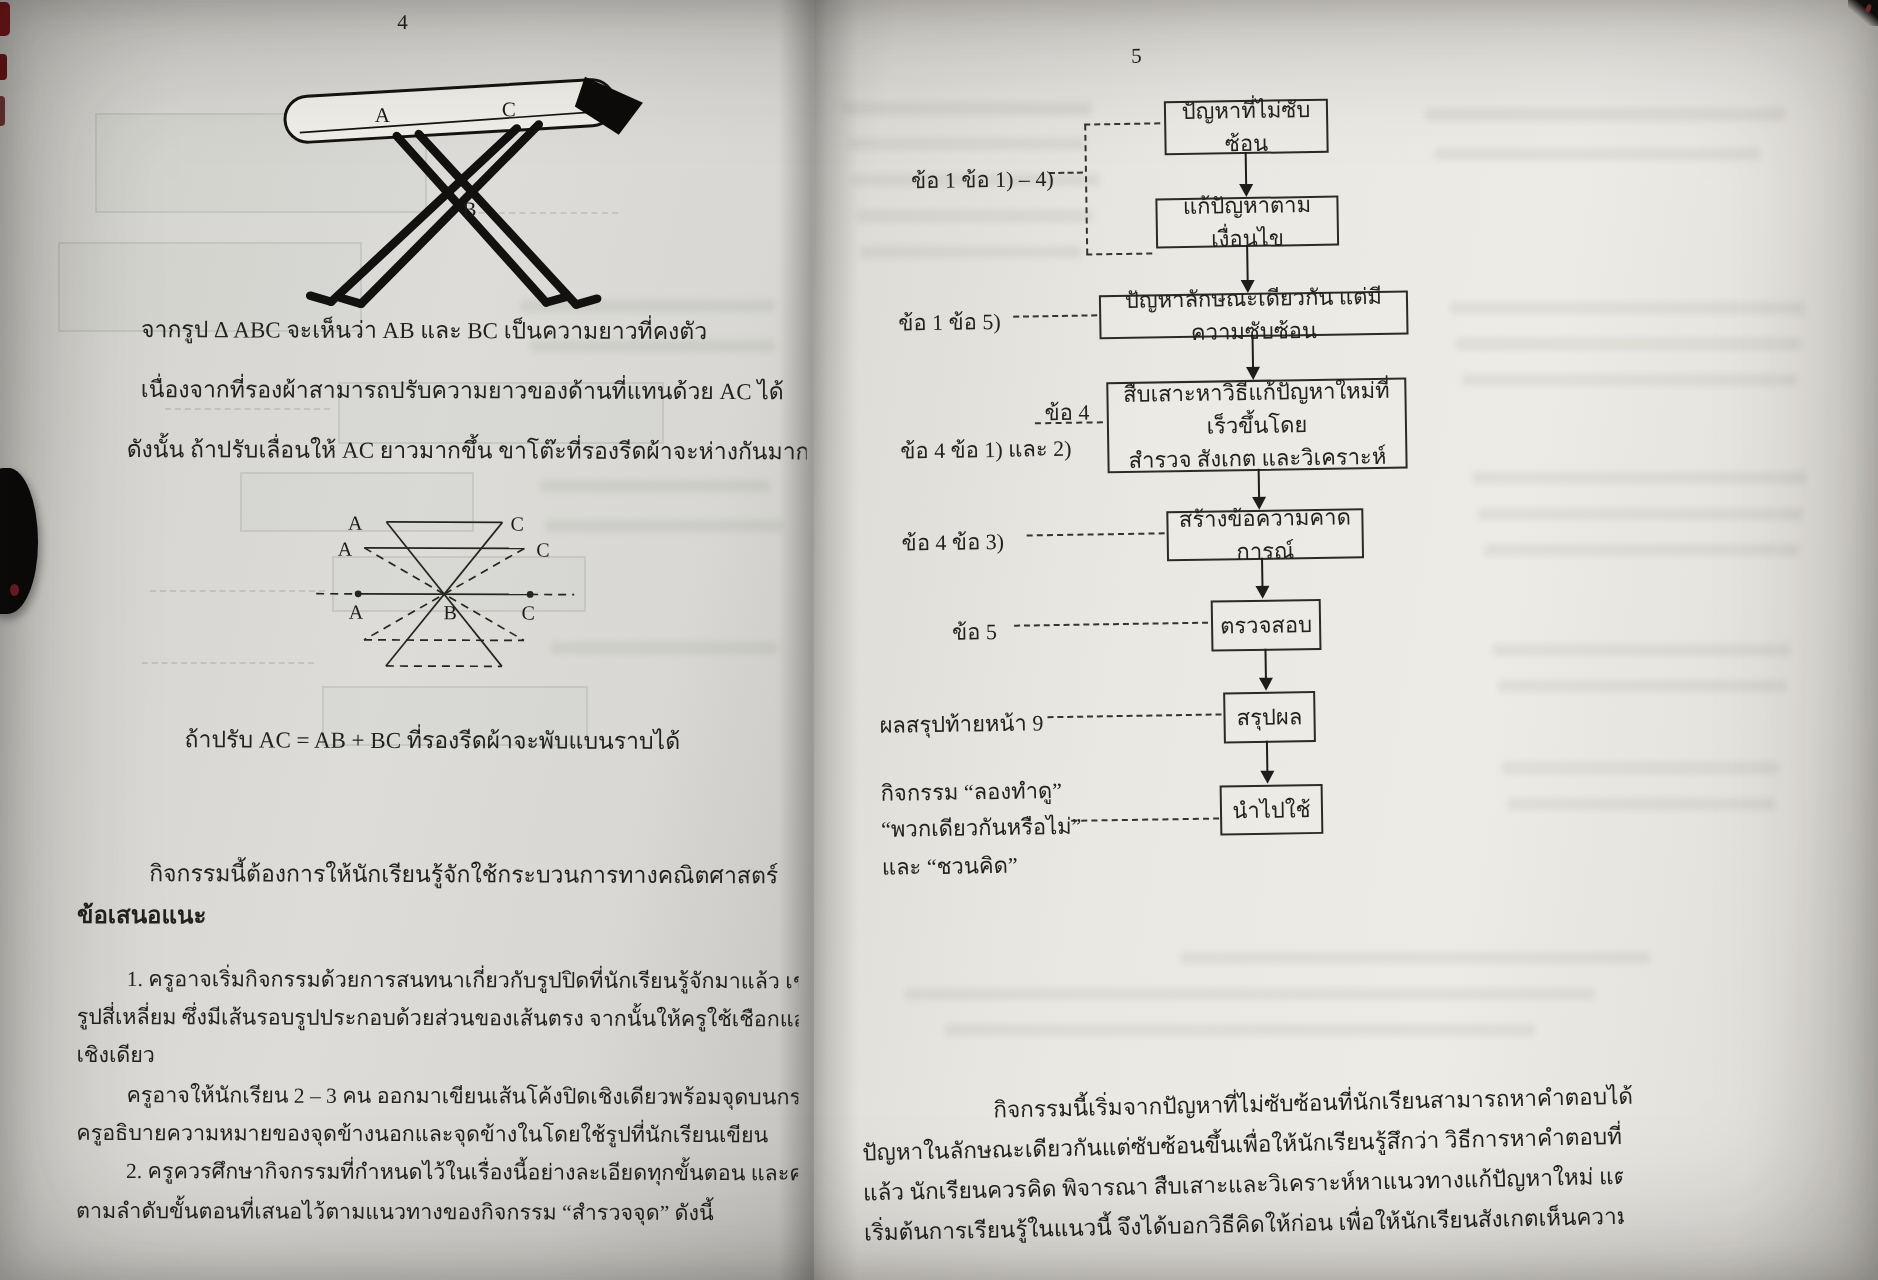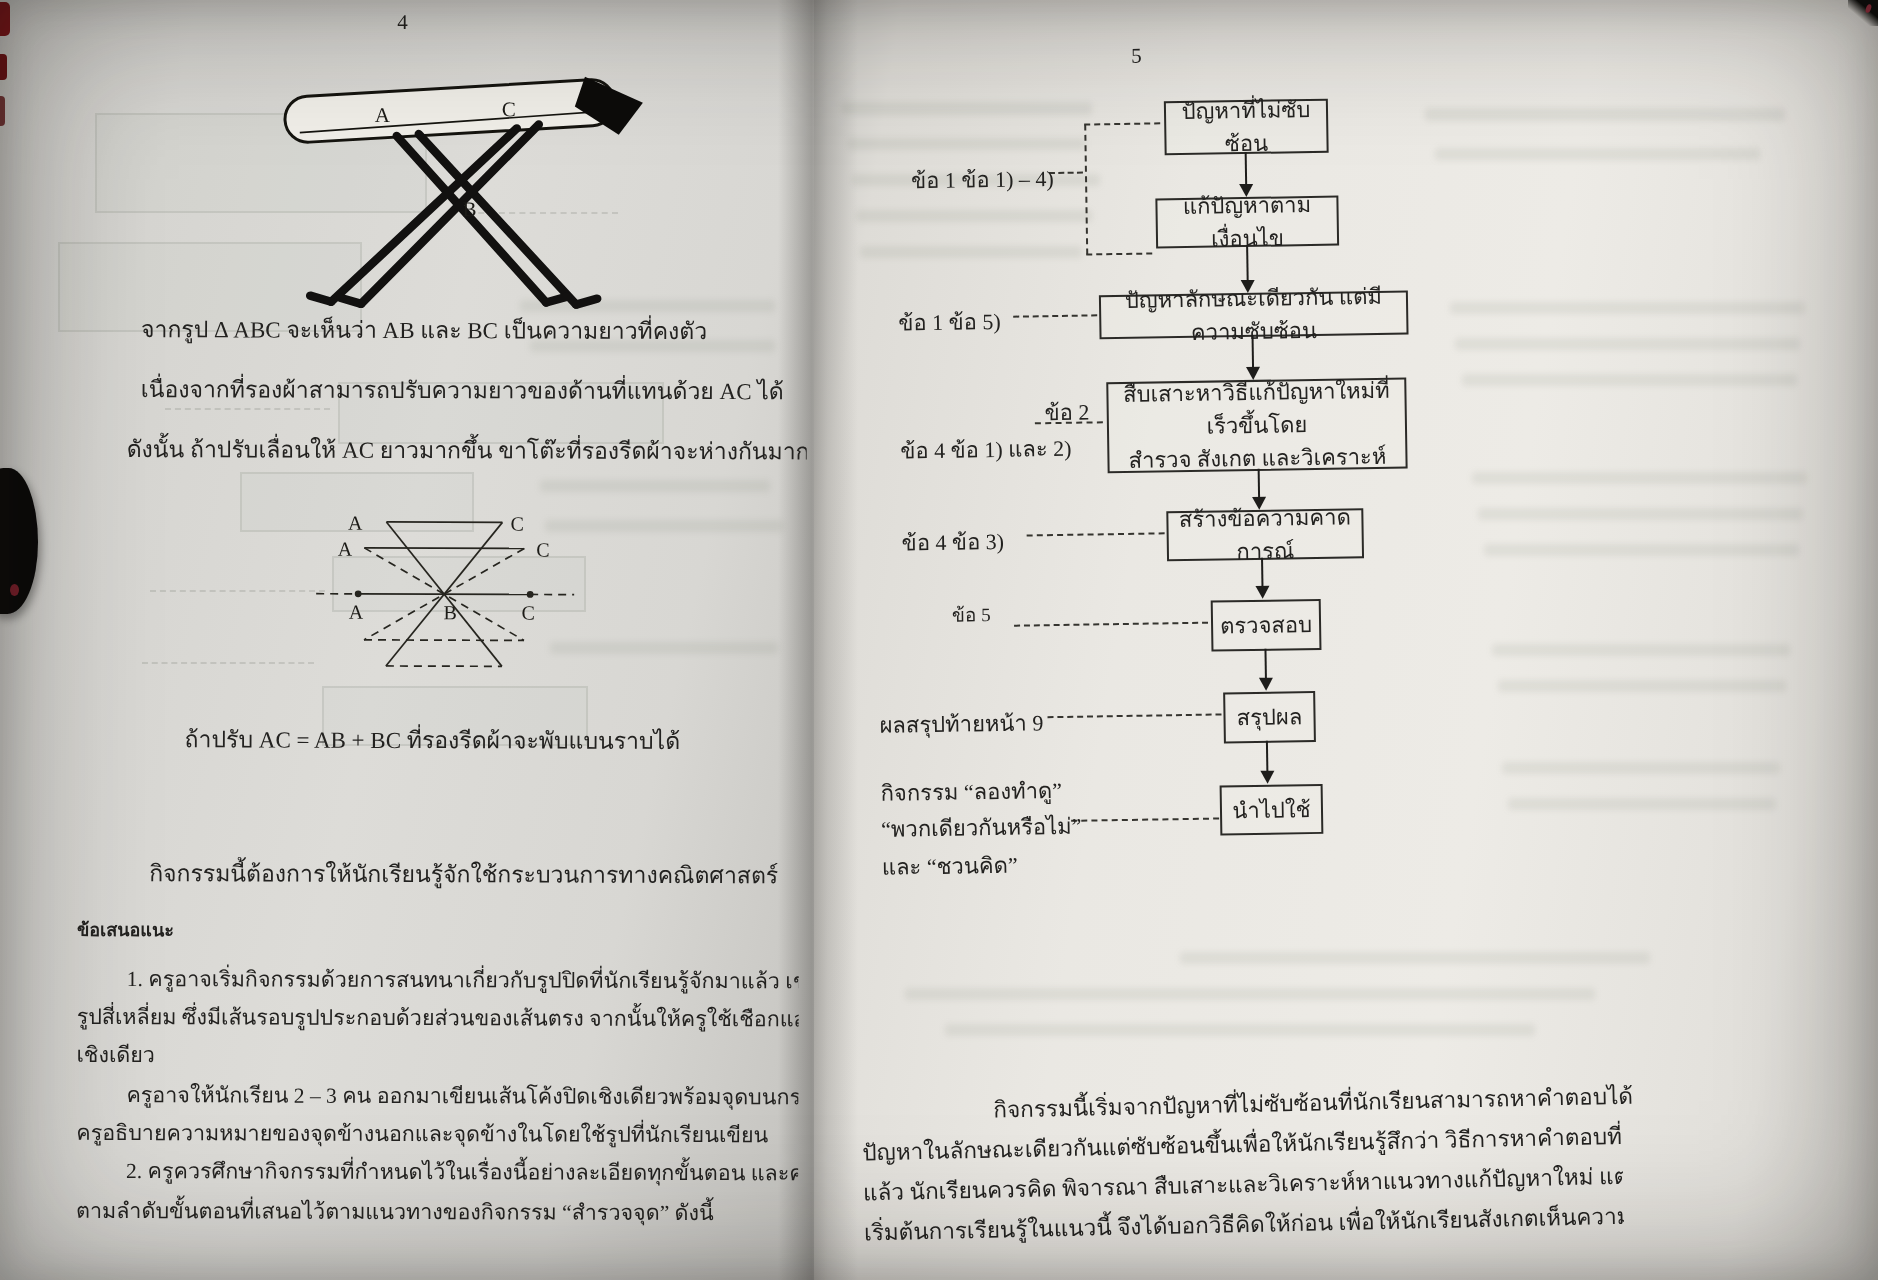--- a/index.html
+++ b/index.html
@@ -128,21 +128,21 @@
       <text x="58" y="117" font-size="20" text-anchor="middle">A</text>
       <text x="152" y="117" font-size="20" text-anchor="middle">B</text>
       <text x="230" y="117" font-size="20" text-anchor="middle">C</text>
     </svg>
 
     <div class="t" style="left:185px;top:722px;font-size:23px;max-width:600px;">ถ้าปรับ AC = AB + BC  ที่รองรีดผ้าจะพับแบนราบได้</div>
 
 
     <div class="t" style="left:150px;top:856px;font-size:23px;max-width:640px;">กิจกรรมนี้ต้องการให้นักเรียนรู้จักใช้กระบวนการทางคณิตศาสตร์</div>
 
-    <div class="t bold" style="left:78px;top:916px;font-size:18px;">ข้อเสนอแนะ</div>
+    <div class="t bold" style="left:78px;top:896px;font-size:24px;">ข้อเสนอแนะ</div>
 
     <div class="t" style="left:128px;top:962px;font-size:21.5px;max-width:672px;">1.  ครูอาจเริ่มกิจกรรมด้วยการสนทนาเกี่ยวกับรูปปิดที่นักเรียนรู้จักมาแล้ว  เช่น  รูปสามเหลี่ยม</div>
     <div class="t" style="left:78px;top:1000px;font-size:21.5px;max-width:722px;">รูปสี่เหลี่ยม  ซึ่งมีเส้นรอบรูปประกอบด้วยส่วนของเส้นตรง   จากนั้นให้ครูใช้เชือกแสดงรูปเส้นโค้งปิด</div>
     <div class="t" style="left:78px;top:1038px;font-size:21.5px;">เชิงเดียว</div>
 
     <div class="t" style="left:128px;top:1078px;font-size:21.5px;max-width:672px;">ครูอาจให้นักเรียน 2 – 3 คน  ออกมาเขียนเส้นโค้งปิดเชิงเดียวพร้อมจุดบนกระดานดำ  แล้วให้</div>
     <div class="t" style="left:78px;top:1116px;font-size:21.5px;max-width:722px;">ครูอธิบายความหมายของจุดข้างนอกและจุดข้างในโดยใช้รูปที่นักเรียนเขียน</div>
 
     <div class="t" style="left:128px;top:1154px;font-size:21.5px;max-width:672px;">2.  ครูควรศึกษากิจกรรมที่กำหนดไว้ในเรื่องนี้อย่างละเอียดทุกขั้นตอน    และควรจัดกิจกรรม</div>
     <div class="t" style="left:78px;top:1194px;font-size:21.5px;max-width:722px;">ตามลำดับขั้นตอนที่เสนอไว้ตามแนวทางของกิจกรรม “สำรวจจุด”  ดังนี้</div>
@@ -192,24 +192,24 @@
     <div class="dash" style="left:1092px;top:251px;width:66px;"></div>
     <div class="dash" style="left:1018px;top:312px;width:84px;"></div>
     <div class="dash" style="left:1038px;top:419px;width:68px;"></div>
     <div class="dash" style="left:1028px;top:531px;width:138px;"></div>
     <div class="dash" style="left:1014px;top:621px;width:194px;"></div>
     <div class="dash" style="left:1046px;top:713px;width:174px;"></div>
     <div class="dash" style="left:1068px;top:817px;width:148px;"></div>
 
     <div class="t" style="left:918px;top:158px;font-size:22px;">ข้อ  1  ข้อ 1) – 4)</div>
     <div class="t" style="left:903px;top:300px;font-size:22px;">ข้อ 1   ข้อ 5)</div>
-    <div class="t" style="left:1048px;top:392px;font-size:22px;">ข้อ 2</div>
+    <div class="t" style="left:1048px;top:392px;font-size:22px;">ข้อ 4</div>
     <div class="t" style="left:903px;top:428px;font-size:22px;">ข้อ 4   ข้อ 1)  และ  2)</div>
     <div class="t" style="left:903px;top:520px;font-size:22px;">ข้อ 4   ข้อ 3)</div>
-    <div class="t" style="left:952px;top:595px;font-size:19px;">ข้อ 5</div>
+    <div class="t" style="left:952px;top:610px;font-size:22px;">ข้อ 5</div>
     <div class="t" style="left:878px;top:702px;font-size:22px;">ผลสรุปท้ายหน้า  9</div>
     <div class="t" style="left:878px;top:770px;font-size:22px;">กิจกรรม  “ลองทำดู”</div>
     <div class="t" style="left:878px;top:806px;font-size:22px;">“พวกเดียวกันหรือไม่”</div>
     <div class="t" style="left:878px;top:844px;font-size:22px;">และ  “ชวนคิด”</div>
 
     <div class="rot-closing">
       <div class="t" style="left:986px;top:1086px;font-size:22.5px;max-width:640px;">กิจกรรมนี้เริ่มจากปัญหาที่ไม่ซับซ้อนที่นักเรียนสามารถหาคำตอบได้ง่ายก่อน   แล้วจึงให้</div>
       <div class="t" style="left:854px;top:1126px;font-size:22.5px;max-width:760px;">ปัญหาในลักษณะเดียวกันแต่ซับซ้อนขึ้นเพื่อให้นักเรียนรู้สึกว่า  วิธีการหาคำตอบที่ใช้อยู่เดิมนั้นไม่สะดวก</div>
       <div class="t" style="left:854px;top:1166px;font-size:22.5px;max-width:760px;">แล้ว  นักเรียนควรคิด  พิจารณา  สืบเสาะและวิเคราะห์หาแนวทางแก้ปัญหาใหม่   แต่กิจกรรมนี้เป็นการ</div>
       <div class="t" style="left:854px;top:1206px;font-size:22.5px;max-width:760px;">เริ่มต้นการเรียนรู้ในแนวนี้   จึงได้บอกวิธีคิดให้ก่อน   เพื่อให้นักเรียนสังเกตเห็นความสัมพันธ์จากแบบ</div>

